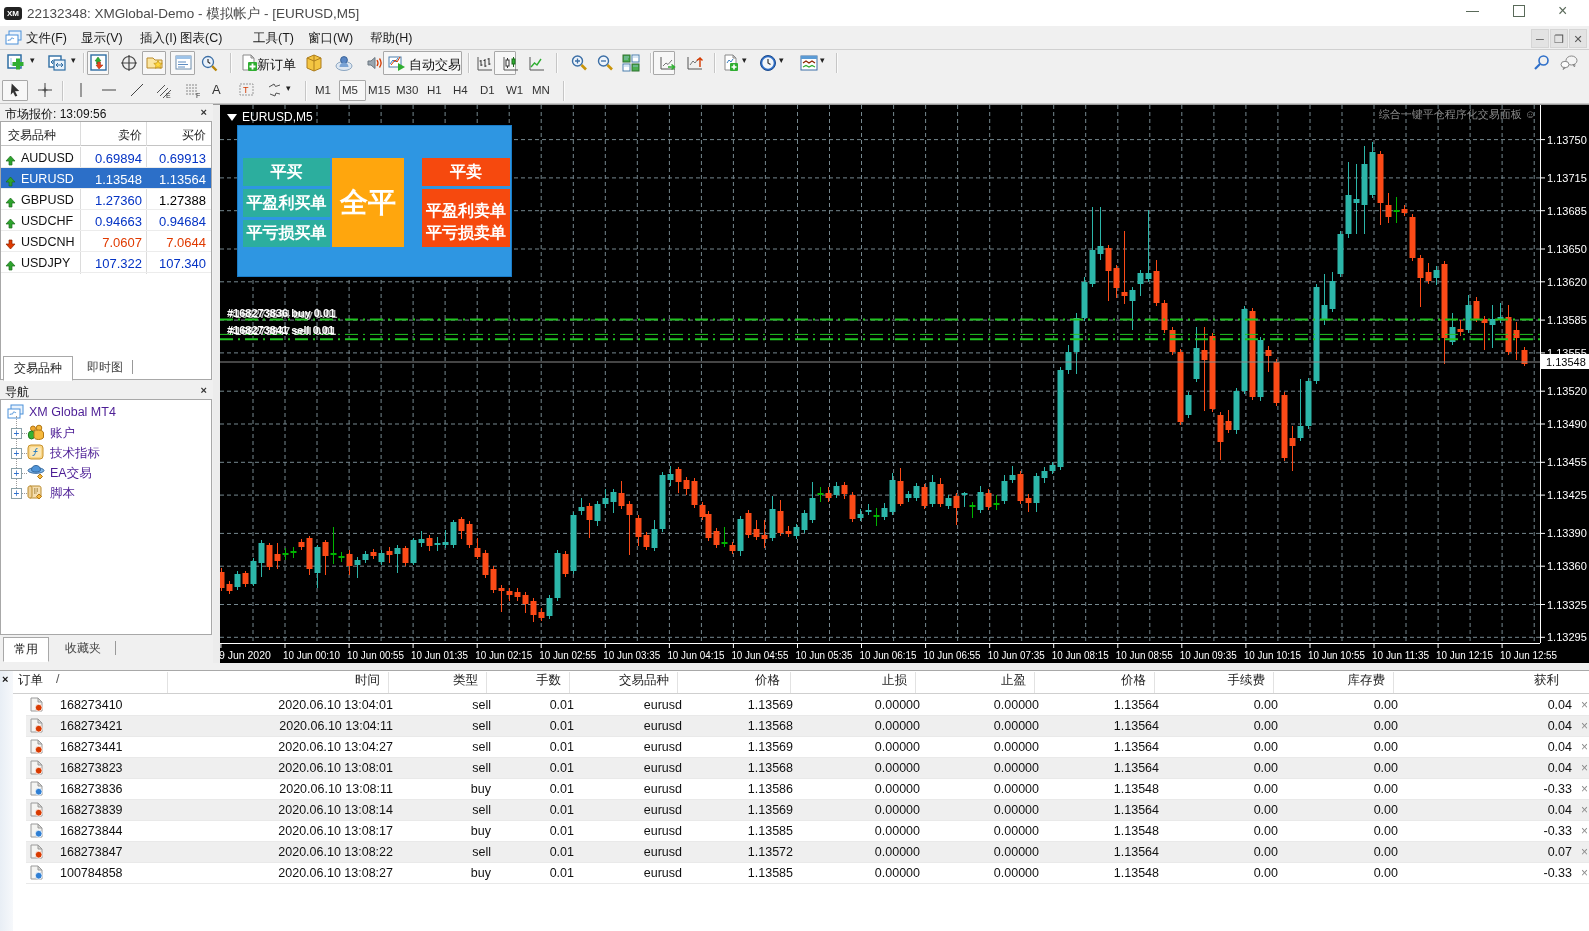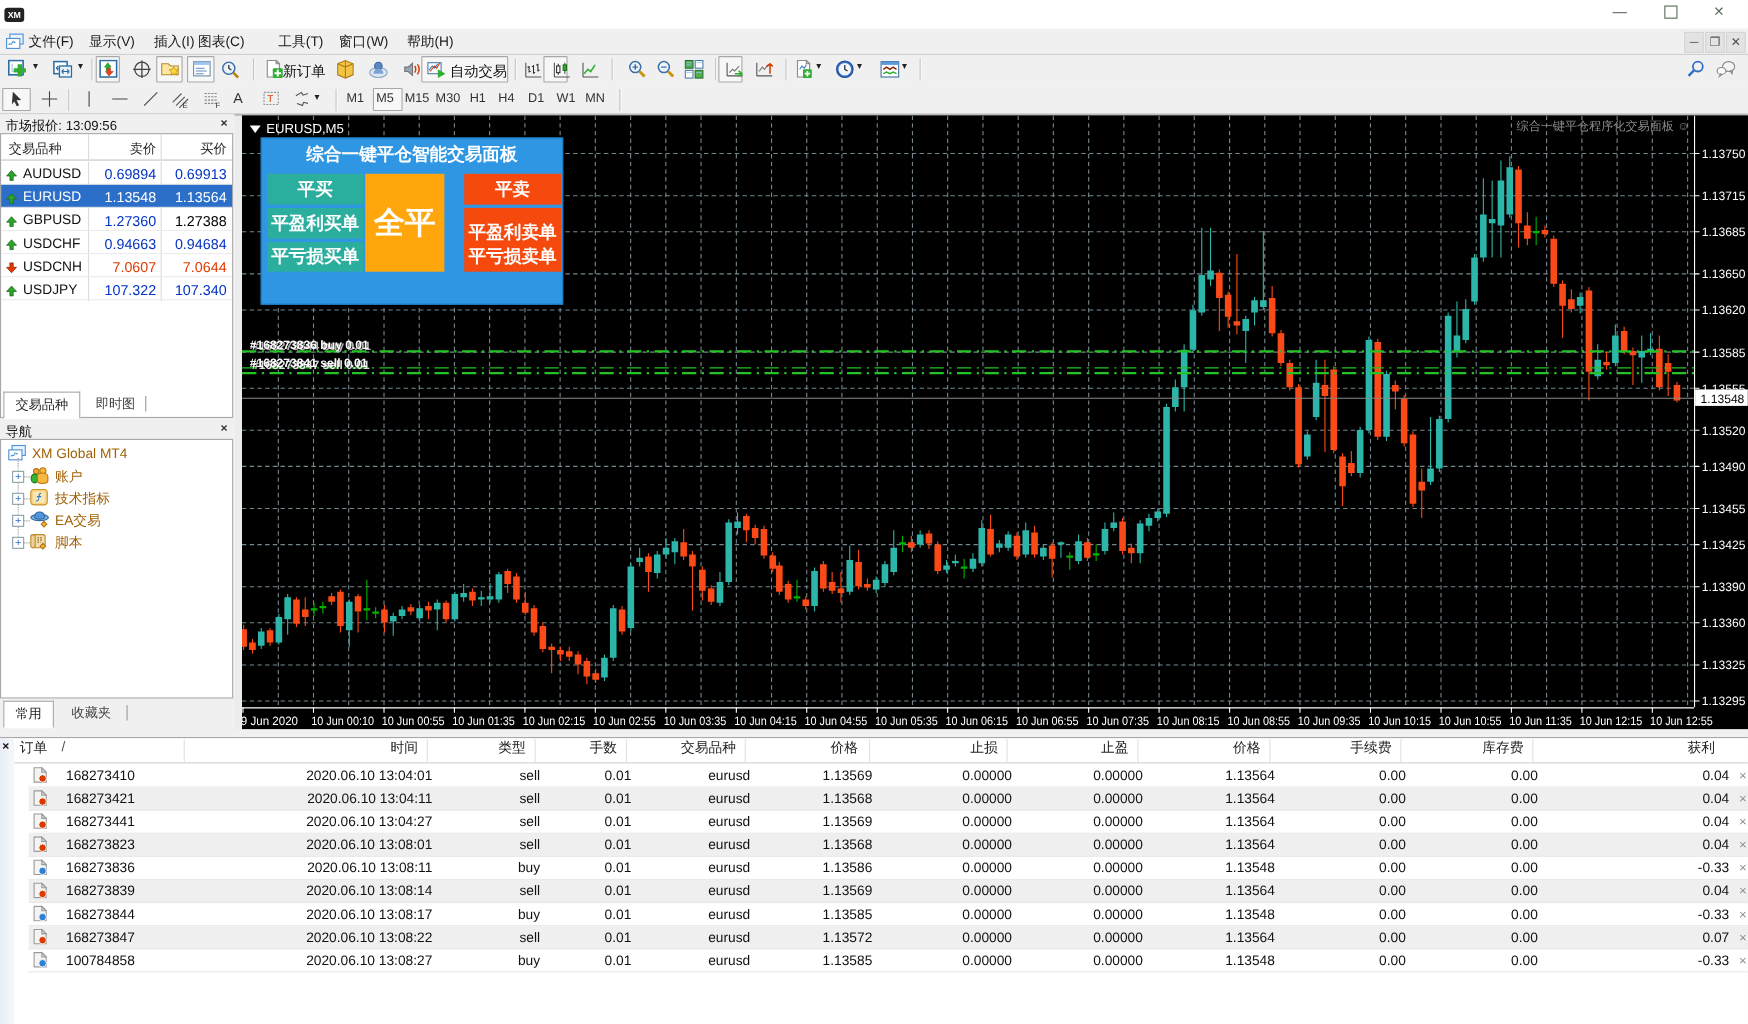--- a/index.html
+++ b/index.html
@@ -40,21 +40,21 @@
 .mwarr { position:absolute; left:4px; top:5px; }
 .mwv { position:absolute; top:4px; font-size:13px; }
 .sel { background:#2c6fc8; }
 .sel .mwsym { color:#fff; }
 .colline { position:absolute; top:0; width:1px; background:#dcdcdc; }
 .tabstrip { position:absolute; left:0; width:213px; height:22px; }
 .tab { position:absolute; top:0; font-size:12px; color:#222; padding:3px 10px; }
 .tabact { background:#fff; border:1px solid #a8a8a8; border-bottom:1px solid #fff; }
 #navpanel { position:absolute; left:0px; top:295px; width:212px; height:236px; background:#fff;
   border:1px solid #a8a8a8; }
-.navtxt { position:absolute; font-size:12.5px; color:#a16207; }
+.navtxt { position:absolute; font-size:12.5px; color:#4c1d95; }
 .pbox { position:absolute; width:11px; height:11px; border:1px solid #8aa0a8; background:#fff;
   color:#2e6fc9; font-size:10px; line-height:9px; text-align:center; }
 
 .tph { position:absolute; color:#fff; font-weight:bold; font-size:16px; white-space:nowrap;
   display:flex; align-items:center; justify-content:center; }
 .tpt { position:absolute; background:#2cae9e; color:#fff; font-weight:bold; font-size:16px; white-space:nowrap;
   display:flex; align-items:center; justify-content:center; }
 .tpo { position:absolute; background:#ffa60d; color:#fff; font-weight:bold; font-size:28px; white-space:nowrap;
   display:flex; align-items:center; justify-content:center; }
 .tpr { position:absolute; background:#f6490e; color:#fff; font-weight:bold; font-size:16px; white-space:nowrap;
@@ -70,20 +70,21 @@
 .ocr { position:absolute; top:3px; font-size:12.5px; color:#111; }
 .oic { position:absolute; left:4px; top:2px; }
 .ox { position:absolute; right:14px; top:3px; color:#8a8a8a; font-size:12px; }
 .vline { position:absolute; top:0; width:1px; background:#e2e2e2; height:100%; }
 #osummary { position:absolute; left:13px; top:214px; width:1576px; height:19px; background:#c0c0c0; }
 #osummary span { font-size:12.5px; font-weight:bold; color:#000; }
 </style></head>
 <body>
 <div class="abs" id="title">
   <div id="xmlogo">XM</div>
+  <div class="txt">22132348: XMGlobal-Demo - 模拟帐户 - [EURUSD,M5]</div>
   <div class="winbtn" style="left:1466px;top:11px;border-top:1px solid #5a6a5a;width:13px;height:1px"></div>
   <div class="winbtn" style="left:1513px;top:5px;width:12px;height:12px;border:1px solid #5a6a5a"></div>
   <div class="winbtn" style="left:1558px;top:2px;font-size:16px;font-weight:400">×</div>
 </div>
 <div class="abs" id="menu">
   <svg style="position:absolute;left:5px;top:4px" width="17" height="15" viewBox="0 0 17 15">
       <rect x="4" y="1" width="12" height="9" fill="#eaf3fc" stroke="#4a90d9"></rect>
       <rect x="1" y="5" width="12" height="9" fill="#fff" stroke="#4a90d9"></rect>
       <path d="M3 11c1-3 2 1 3-2s2 1 3-1" stroke="#4a90d9" fill="none"></path>
     </svg>
@@ -569,21 +570,20 @@
 <text x="7" y="212" fill="#fff" font-size="11px" font-family="Liberation Sans" font-weight="bold">#168273836 buy 0.01</text>
 <text x="9" y="213" fill="#fff" font-size="11px" font-family="Liberation Sans" font-weight="bold" opacity="0.7">#168273844 buy 0.01</text>
 <text x="7" y="229" fill="#fff" font-size="11px" font-family="Liberation Sans" font-weight="bold">#168273841 sell 0.01</text>
 <text x="9" y="230" fill="#fff" font-size="11px" font-family="Liberation Sans" font-weight="bold" opacity="0.85">#168273847 sell 0.01</text>
 <path d="M7 9l10 0l-5 7z" fill="#fff"></path>
 <text x="22" y="16" fill="#fff" font-size="12px" font-family="Liberation Sans">EURUSD,M5</text>
 <text x="1316" y="13" fill="#8a8a8a" font-size="11px" font-family="Liberation Sans" text-anchor="end">综合一键平仓程序化交易面板 ☺</text>
 </svg>
 <div style="position:absolute;left:218px;top:105px;width:1371px;height:558px">
 <div style="position:absolute;left:19px;top:20px;width:275px;height:152px;background:#2e96e2;border:1px solid #1a7cc8">
-<div class="tph" style="left:0;top:0;width:273px;height:29px;">综合一键平仓智能交易面板</div>
 <div class="tpt" style="left:5px;top:32px;width:87px;height:28px;">平买</div>
 <div class="tpt" style="left:5px;top:63px;width:87px;height:28px;">平盈利买单</div>
 <div class="tpt" style="left:5px;top:94px;width:87px;height:27px;">平亏损买单</div>
 <div class="tpo" style="left:94px;top:32px;width:72px;height:89px;">全平</div>
 <div class="tpr" style="left:184px;top:32px;width:88px;height:28px;font-family:Liberation Serif, serif;">平卖</div>
 <div class="tpr" style="left:184px;top:63px;width:88px;height:44px;">平盈利卖单</div>
 <div class="tpr" style="left:184px;top:94px;width:88px;height:27px;">平亏损卖单</div>
 </div>
 </div>
 <div style="position:absolute;left:0;top:663px;width:1589px;height:7px;background:#f0f0f0"></div>

